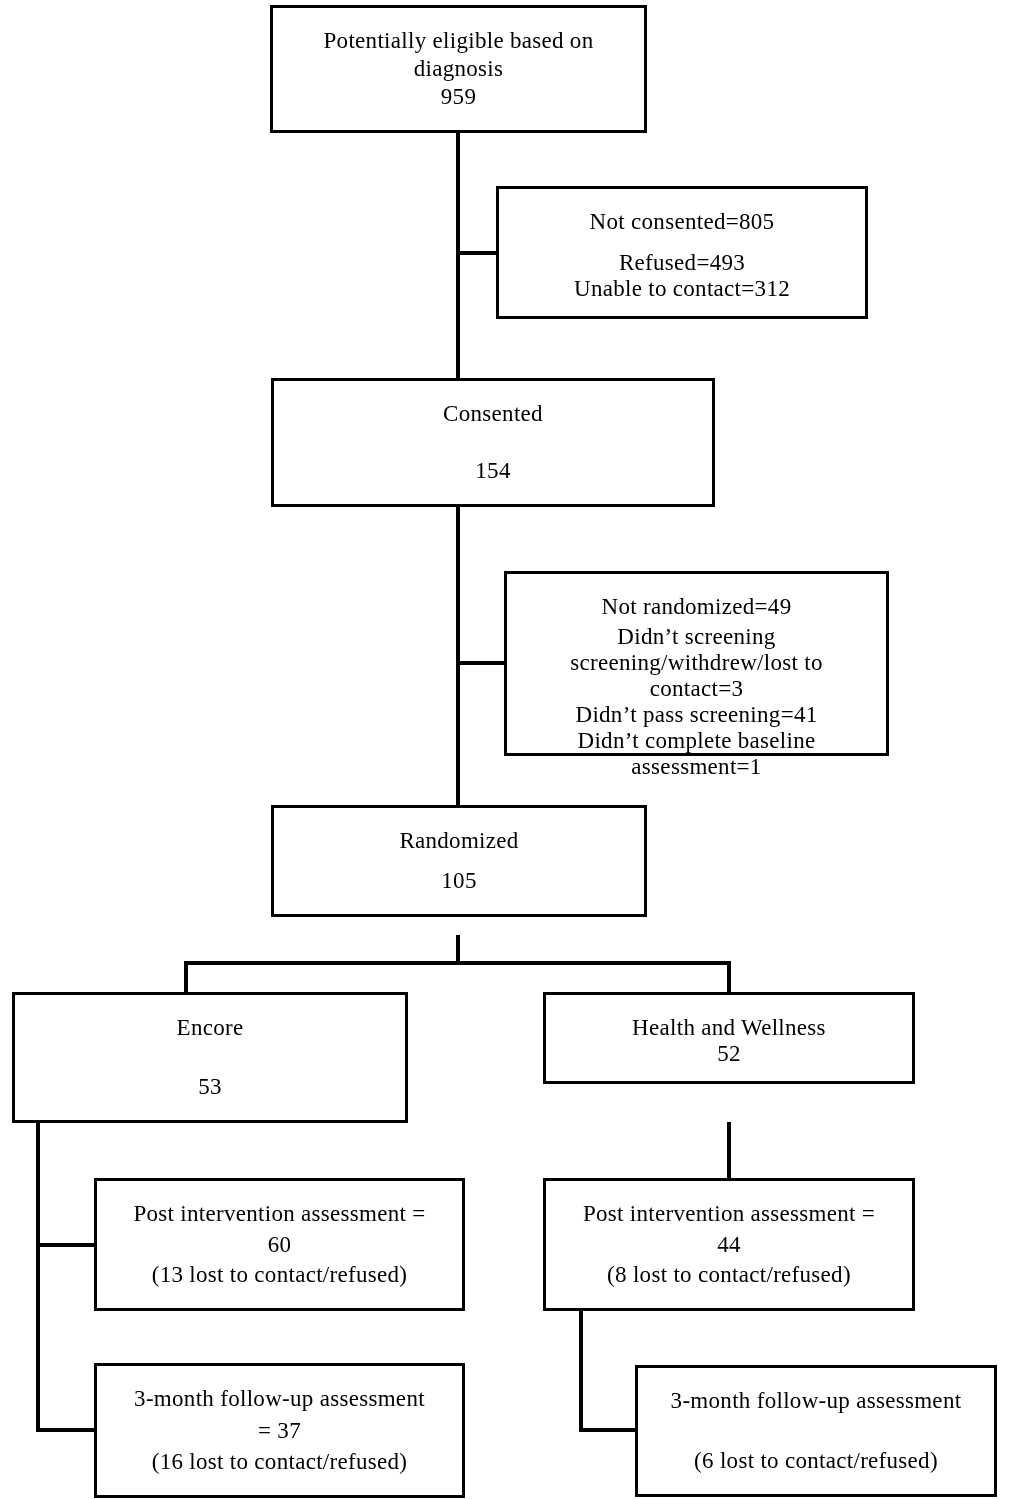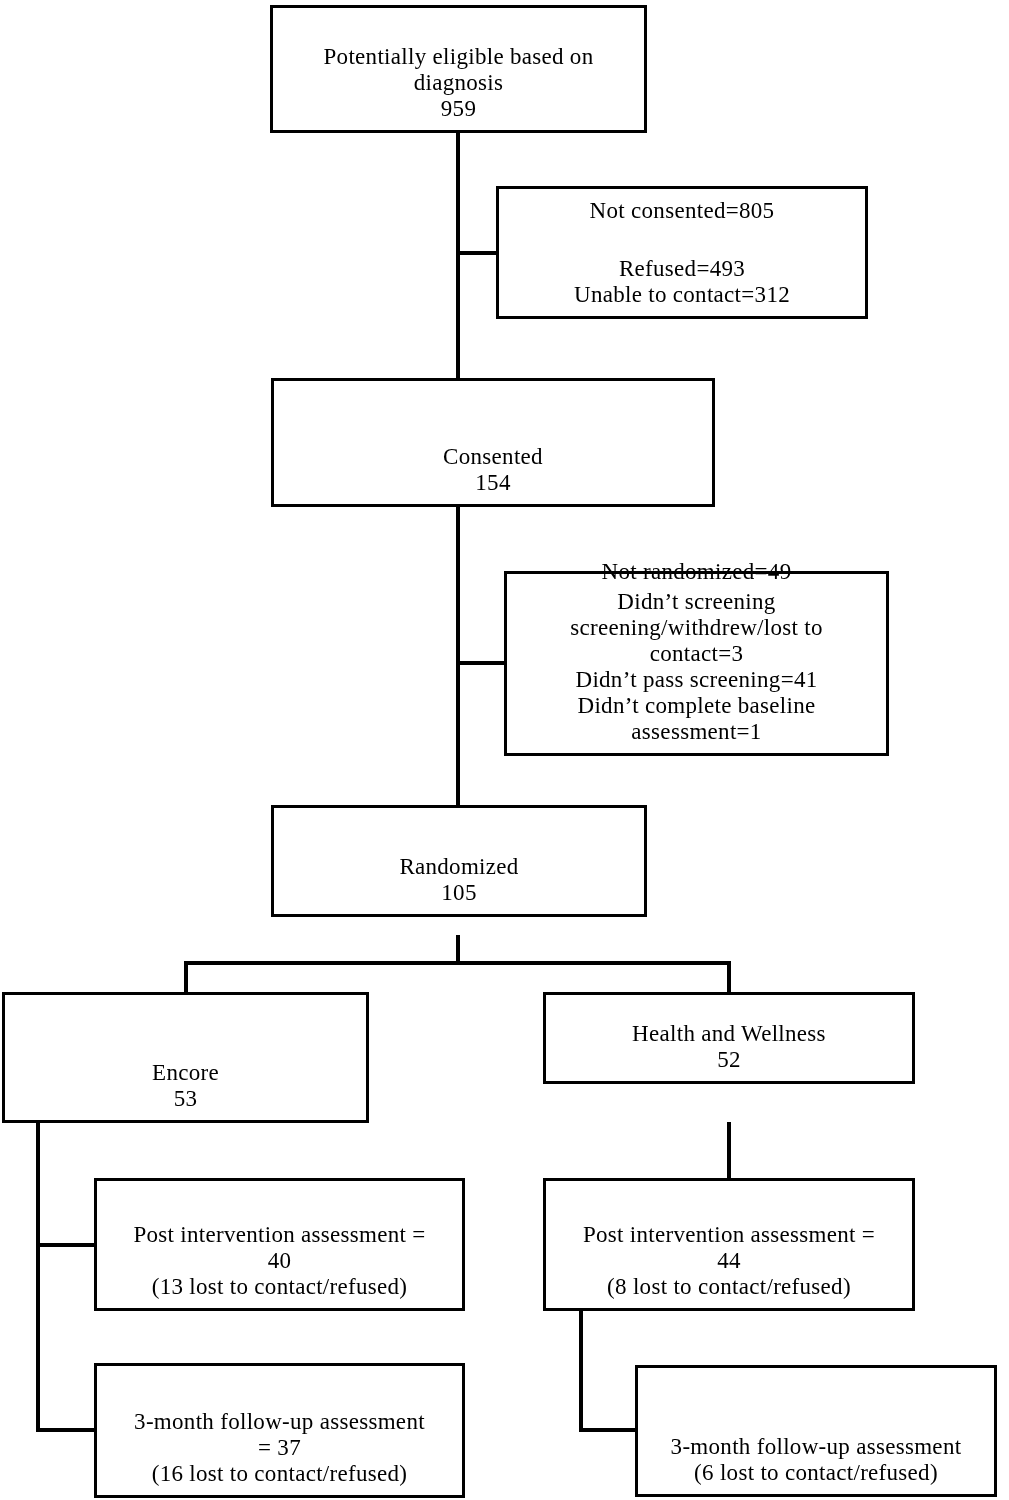--- a/index.html
+++ b/index.html
@@ -12,29 +12,29 @@
     overflow:hidden;
   }
   .box{
     position:absolute;
     box-sizing:border-box;
     border:3px solid #000000;
     background:#ffffff;
     display:flex;
     flex-direction:column;
     align-items:center;
-    justify-content:flex-end;
+    justify-content:space-between;
     text-align:center;
     font-size:23px;
     line-height:26px;
     letter-spacing:0.3px;
-    padding:8px 8px;
+    padding:20px 8px;
   }
   .box .ln{width:100%;}
-  .box .ln.gap-lg{margin-bottom:32px;}
+  .box .ln.gap-lg{margin-bottom:15px;}
   .box .ln.gap-md{margin-bottom:4px;}
   .edge{position:absolute;background:#000000;}
   .edge.v{width:4px;}
   .edge.h{height:4px;}
 </style>
 </head>
 <body>
 
 <div id="figure">
 
@@ -78,33 +78,33 @@
     <div class="ln">Didn’t pass screening=41</div>
     <div class="ln">Didn’t complete baseline</div>
     <div class="ln">assessment=1</div>
   </div>
 
   <div class="box" style="left:271px;top:805px;width:376px;height:112px">
     <div class="ln">Randomized</div>
     <div class="ln">105</div>
   </div>
 
-  <div class="box" style="left:2px;top:992px;width:367px;height:131px">
+  <div class="box" style="left:12px;top:992px;width:396px;height:131px">
     <div class="ln">Encore</div>
     <div class="ln">53</div>
   </div>
 
   <div class="box" style="left:543px;top:992px;width:372px;height:92px">
     <div class="ln">Health and Wellness</div>
     <div class="ln">52</div>
   </div>
 
   <div class="box" style="left:94px;top:1178px;width:371px;height:133px">
     <div class="ln">Post intervention assessment =</div>
-    <div class="ln">40</div>
+    <div class="ln">60</div>
     <div class="ln">(13 lost to contact/refused)</div>
   </div>
 
   <div class="box" style="left:543px;top:1178px;width:372px;height:133px">
     <div class="ln">Post intervention assessment =</div>
     <div class="ln">44</div>
     <div class="ln">(8 lost to contact/refused)</div>
   </div>
 
   <div class="box" style="left:94px;top:1363px;width:371px;height:135px">

